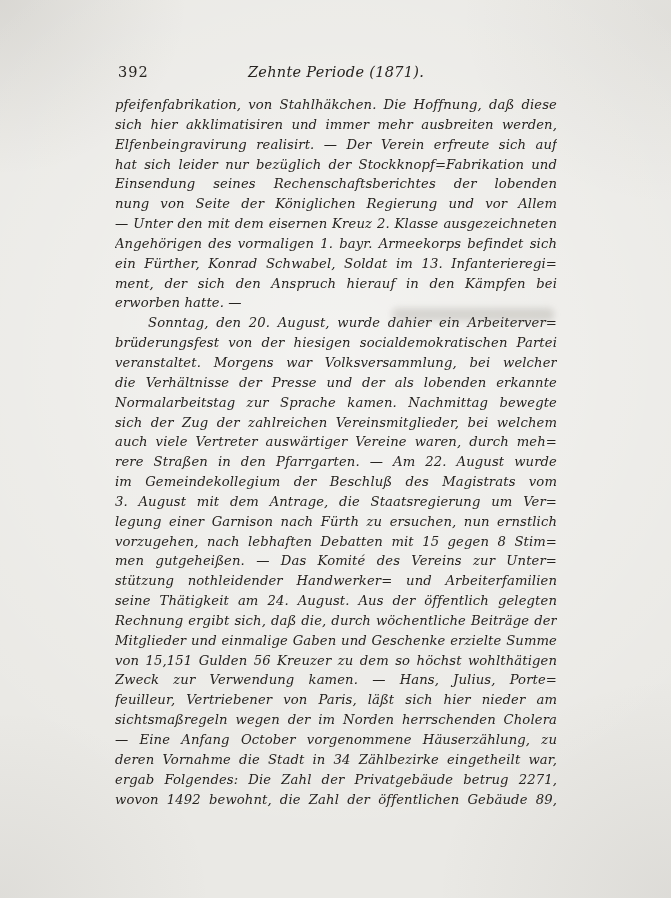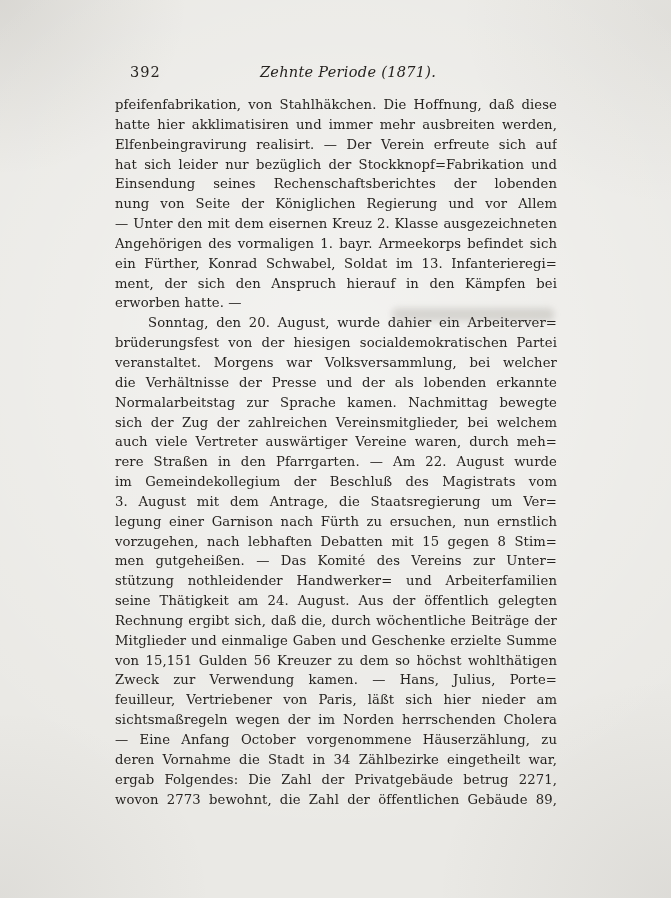--- a/index.html
+++ b/index.html
@@ -25,21 +25,20 @@
       #eae9e5;
   }
   .page-header {
     position: absolute;
     top: 62px;
     left: 115px;
     width: 442px;
     height: 20px;
     font-size: 14.5px;
     line-height: 20px;
-    margin-left: 12px;
   }
   .page-number {
     position: absolute;
     left: 3px;
     top: 0;
     letter-spacing: 1px;
   }
   .running-title {
     position: absolute;
     left: 0;
@@ -56,20 +55,21 @@
     width: 442px;
     font-size: 13.2px;
     letter-spacing: 0.1px;
   }
   .line {
     height: 19.85px;
     line-height: 19.85px;
     text-align: justify;
     text-align-last: justify;
     overflow: hidden;
+    font-style: italic;
   }
   .line.indent { padding-left: 33px; }
   .line.last-left { text-align-last: left; }
   .bleed {
     position: absolute;
     left: 392px;
     top: 308px;
     width: 162px;
     height: 13px;
     background: rgba(112, 106, 96, 0.20);
@@ -82,21 +82,21 @@
 
 <div class="paper"></div>
 
 <div class="page-header">
   <span class="page-number">392</span>
   <span class="running-title">Zehnte Periode (1871).</span>
 </div>
 
 <div class="body-text">
     <div class="line">pfeifenfabrikation, von Stahlhäkchen.  Die Hoffnung, daß diese</div>
-    <div class="line">hatte hier akklimatisiren und immer mehr ausbreiten werden,</div>
+    <div class="line">sich hier akklimatisiren und immer mehr ausbreiten werden,</div>
     <div class="line">Elfenbeingravirung realisirt. — Der Verein erfreute sich auf</div>
     <div class="line">hat sich leider nur bezüglich der Stockknopf=Fabrikation und</div>
     <div class="line">Einsendung seines Rechenschaftsberichtes der lobenden Anerken=</div>
     <div class="line">nung von Seite der Königlichen Regierung und vor Allem</div>
     <div class="line">— Unter den mit dem eisernen Kreuz 2. Klasse ausgezeichneten</div>
     <div class="line">Angehörigen des vormaligen 1. bayr. Armeekorps befindet sich</div>
     <div class="line">ein Fürther, Konrad Schwabel, Soldat im 13. Infanterieregi=</div>
     <div class="line">ment, der sich den Anspruch hierauf in den Kämpfen bei Orleans</div>
     <div class="line last-left">erworben hatte. —</div>
     <div class="line indent">Sonntag, den 20. August, wurde dahier ein Arbeiterver=</div>
@@ -116,16 +116,16 @@
     <div class="line">seine Thätigkeit am 24. August.  Aus der öffentlich gelegten</div>
     <div class="line">Rechnung ergibt sich, daß die, durch wöchentliche Beiträge der</div>
     <div class="line">Mitglieder und einmalige Gaben und Geschenke erzielte Summe</div>
     <div class="line">von 15,151 Gulden 56 Kreuzer zu dem so höchst wohlthätigen</div>
     <div class="line">Zweck zur Verwendung kamen. — Hans, Julius, Porte=</div>
     <div class="line">feuilleur, Vertriebener von Paris, läßt sich hier nieder am</div>
     <div class="line">sichtsmaßregeln wegen der im Norden herrschenden Cholera an.</div>
     <div class="line">— Eine Anfang October vorgenommene Häuserzählung, zu</div>
     <div class="line">deren Vornahme die Stadt in 34 Zählbezirke eingetheilt war,</div>
     <div class="line">ergab Folgendes: Die Zahl der Privatgebäude betrug 2271,</div>
-    <div class="line">wovon 2773 bewohnt, die Zahl der öffentlichen Gebäude 89,</div>
+    <div class="line">wovon 1492 bewohnt, die Zahl der öffentlichen Gebäude 89,</div>
   </div>
 
 <div class="bleed"></div>
 
 </body></html>

